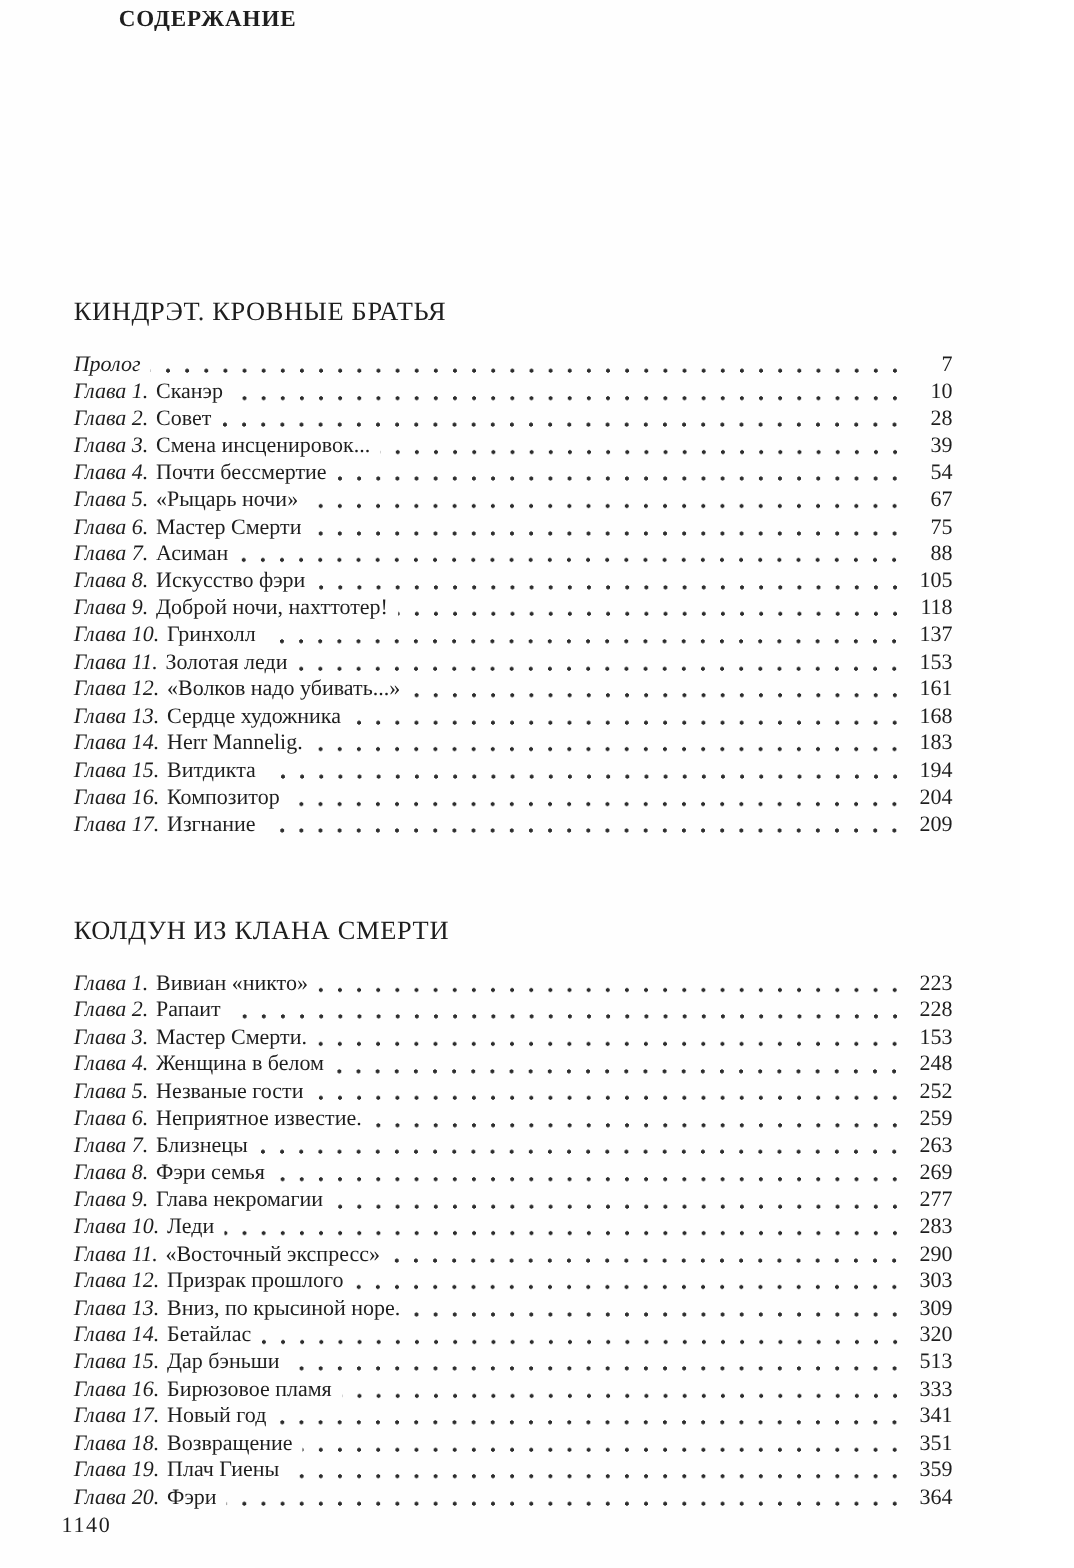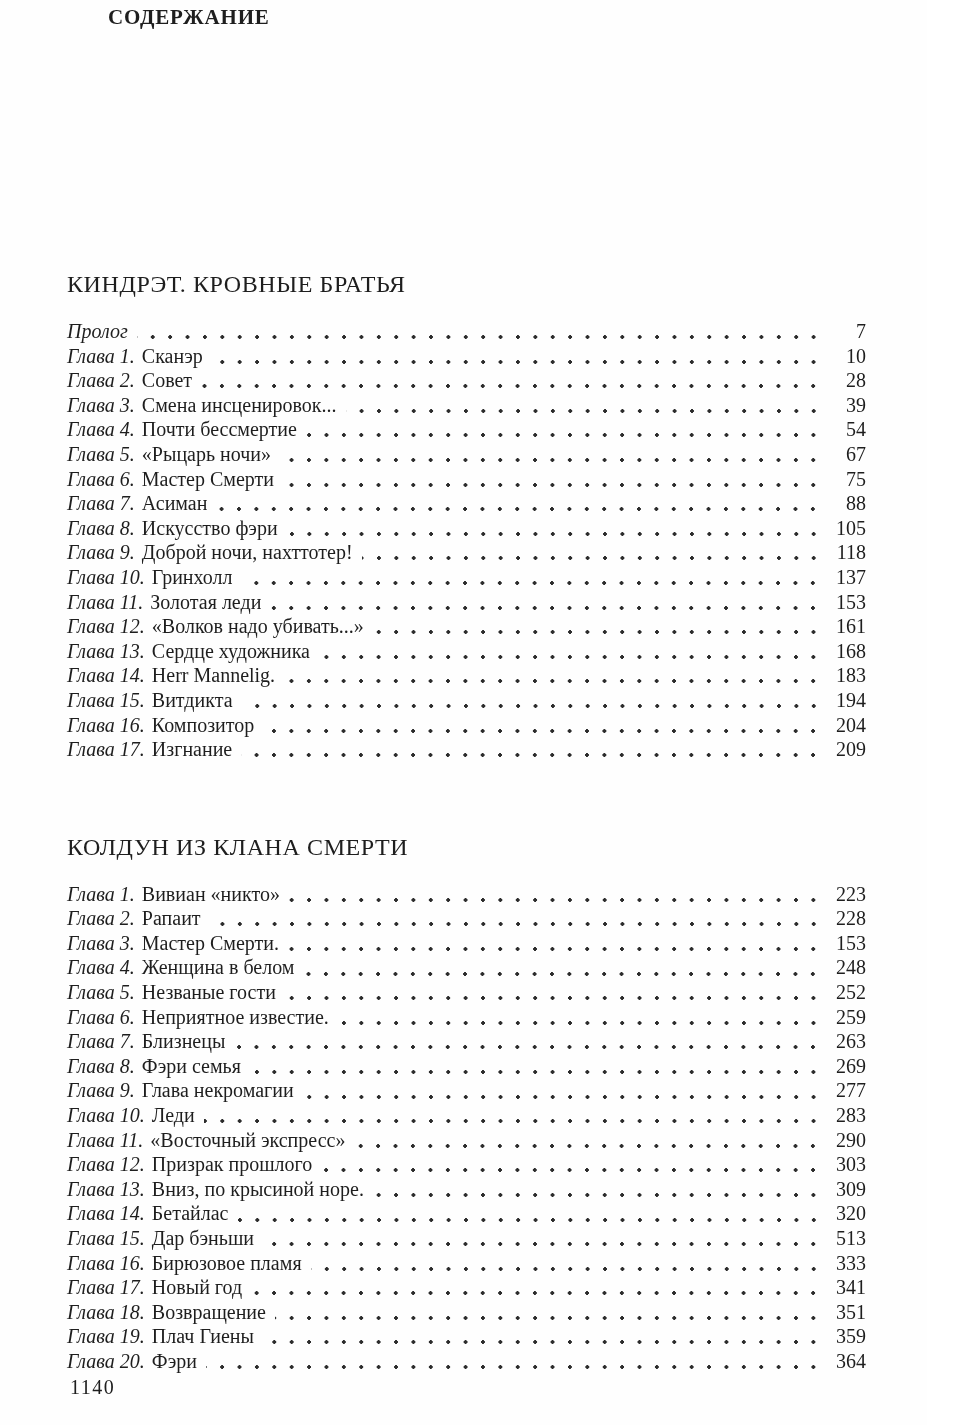--- a/index.html
+++ b/index.html
@@ -69,21 +69,21 @@
     background-position: right center;
   }
   .entry-page {
     flex: 0 0 auto;
     min-width: 38px;
     text-align: right;
   }
   .folio {
     position: absolute;
     top: 1376px;
-    left: 70px;
+    left: 56px;
     font-size: 20px;
     letter-spacing: 1.5px;
   }
 </style>
 </head>
 <body>
 
 <div class="page">
   <h1 class="doc-title">СОДЕРЖАНИЕ</h1>
 

